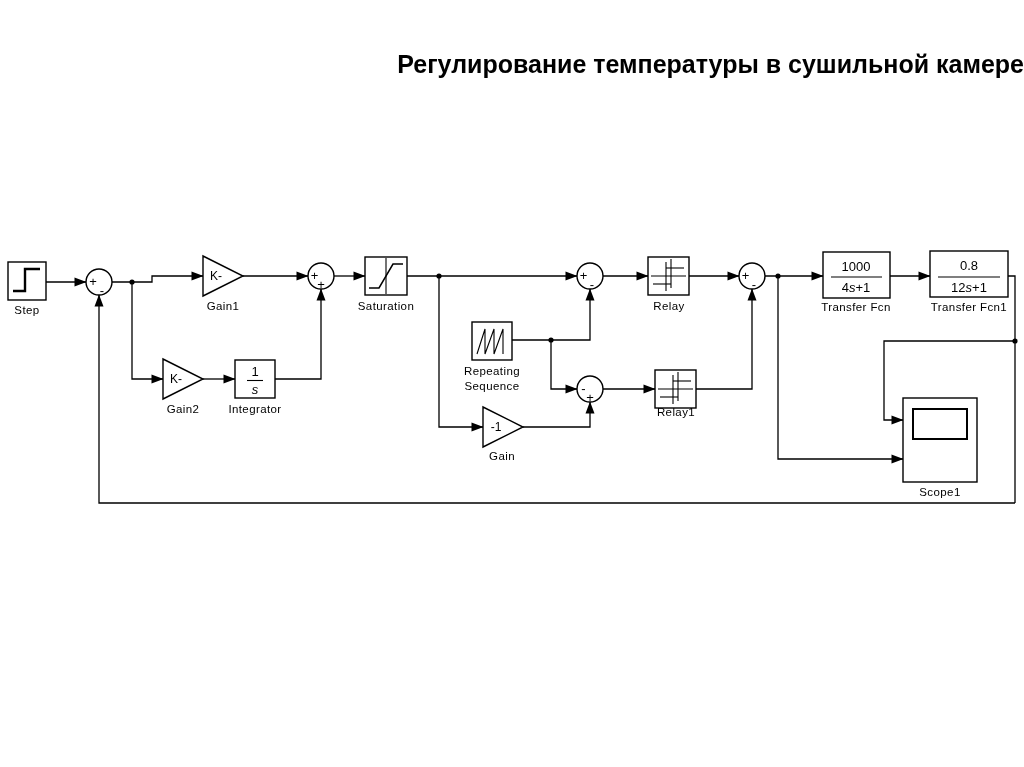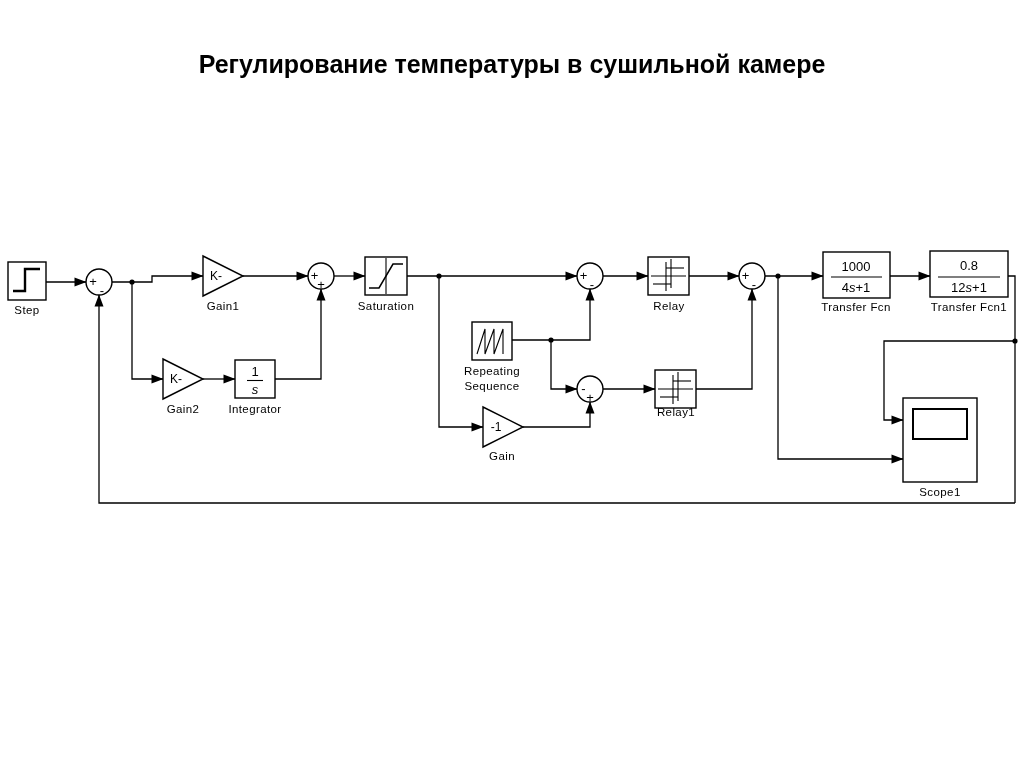--- a/index.html
+++ b/index.html
@@ -1,18 +1,18 @@
 <!DOCTYPE html>
 <html><head>
 <meta charset="utf-8">
 <style>
   html,body{margin:0;padding:0;background:#ffffff;}
   .page{position:relative;width:1024px;height:767px;background:#ffffff;overflow:hidden;
         font-family:"Liberation Sans","DejaVu Sans",sans-serif;}
-  .title{position:absolute;top:50px;left:0;width:100%;text-align:center;
+  .title{position:absolute;top:50px;left:0;width:100%;text-align:right;
          font-size:25px;font-weight:bold;color:#000;}
   svg{position:absolute;top:0;left:0;}
   svg text{font-family:"Liberation Sans","DejaVu Sans",sans-serif;fill:#000000;}
   .blk{fill:#ffffff;stroke:#000000;stroke-width:1.4;}
   .wire{fill:none;stroke:#000000;stroke-width:1.3;}
   .icon{fill:none;stroke:#000000;stroke-width:1.5;}
   .icon-thin{fill:none;stroke:#000000;stroke-width:1.1;}
   .icon-thick{fill:none;stroke:#000000;stroke-width:2.4;}
   .lbl{font-size:11.5px;text-anchor:middle;letter-spacing:0.4px;}
   .sign{font-size:13px;text-anchor:middle;}

